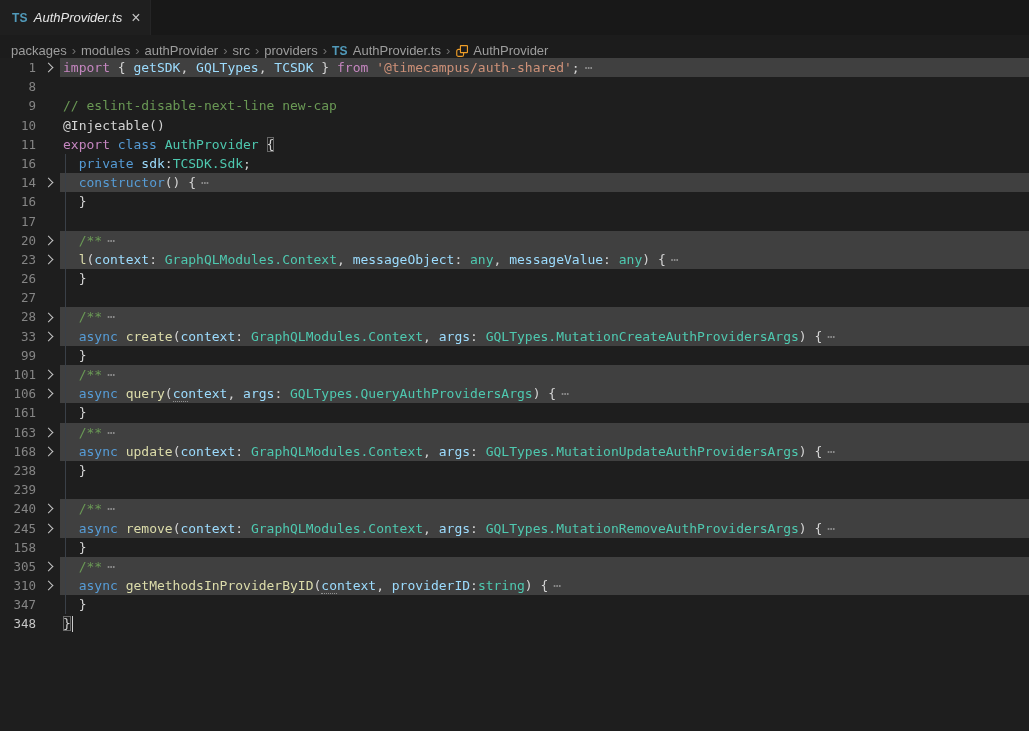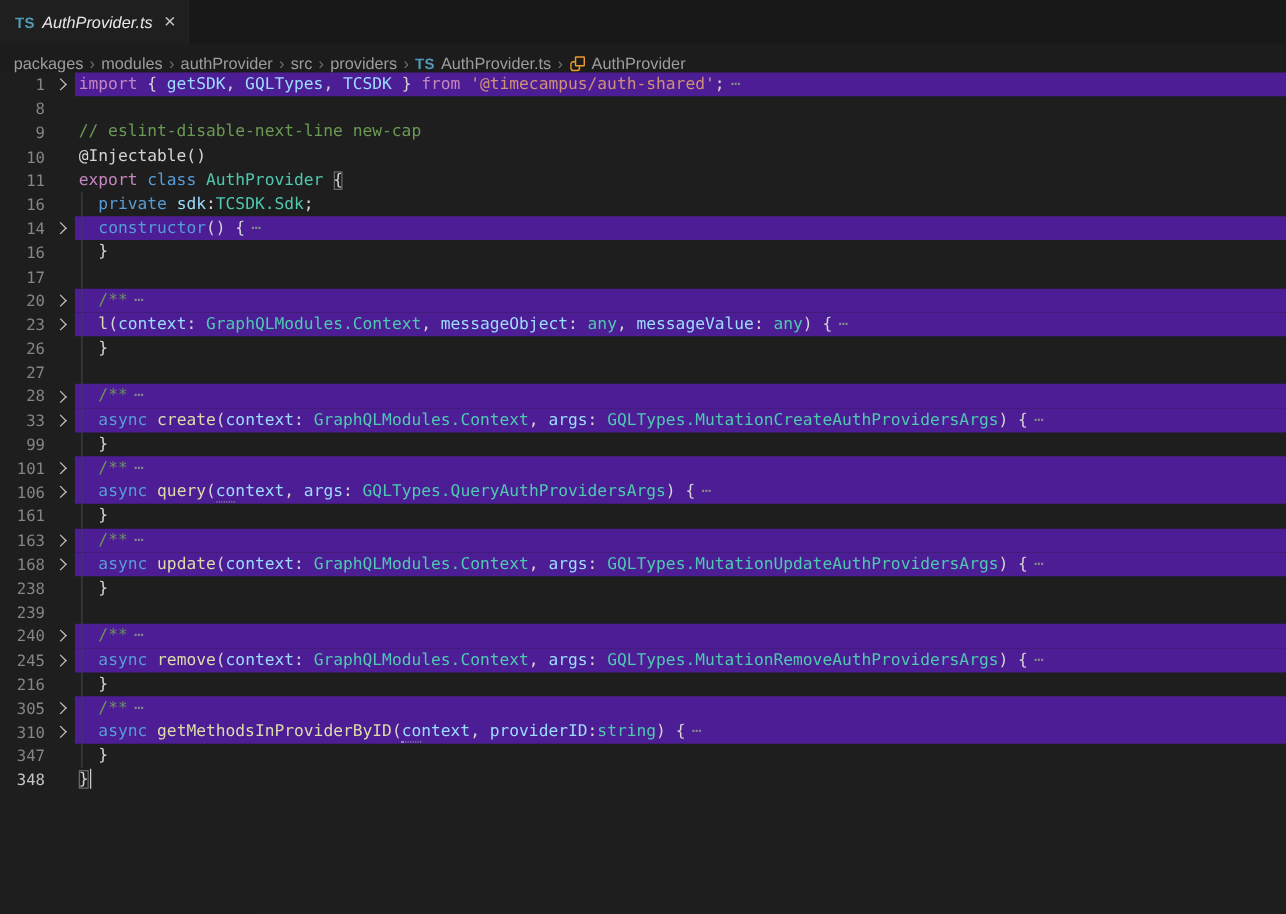--- a/index.html
+++ b/index.html
@@ -35,21 +35,21 @@
     position:relative;height:673px;background:#1e1e1e;
     font-family:"DejaVu Sans Mono","Liberation Mono",monospace;font-size:13px;
   }
   .row{display:flex;height:19.2px;line-height:19.2px;}
   .gutter{width:60px;flex:none;display:flex;}
   .num{width:36px;flex:none;text-align:right;color:#858585;font-size:12.5px;}
   .num.active{color:#c6c6c6;}
   .chev{width:24px;flex:none;display:flex;align-items:center;justify-content:center;cursor:pointer;}
   .chev-glyph{width:6px;height:6px;border-top:1.4px solid #c5c5c5;border-right:1.4px solid #c5c5c5;transform:rotate(45deg);}
   .code{flex:1;position:relative;padding-left:3px;white-space:pre;color:#d4d4d4;cursor:text;}
-  .row.folded .code{background:#4c1d95;}
+  .row.folded .code{background:#404040;}
   .guide{position:absolute;left:5px;top:0;bottom:0;width:1px;background:#3a4048;}
   .ind{display:inline-block;}
   
   .tk-k1{color:#c586c0;}               
   .tk-k2{color:#569cd6;}               
   .tk-v{color:#9cdcfe;}                
   .tk-t{color:#4ec9b0;}                
   .tk-f{color:#dcdcaa;}                
   .tk-s{color:#ce9178;}                
   .tk-c{color:#6a9955;}                
@@ -287,21 +287,21 @@
         <div class="gutter">
           <span class="num">245</span>
           <span class="chev">
             <span class="chev-glyph"></span>
           </span>
         </div>
         <div class="code"><span class="guide"></span><span class="ind" style="width: 15.7px;"></span><span class="tk-k2">async</span><span class="tk-p"> </span><span class="tk-f">remove</span><span class="tk-p">(</span><span class="tk-v">context</span><span class="tk-p">: </span><span class="tk-t">GraphQLModules.Context</span><span class="tk-p">, </span><span class="tk-v">args</span><span class="tk-p">: </span><span class="tk-t">GQLTypes.MutationRemoveAuthProvidersArgs</span><span class="tk-p">) {</span><span class="fold-ellipsis">⋯</span></div>
       </div>
       <div class="row">
         <div class="gutter">
-          <span class="num">216</span>
+          <span class="num">158</span>
           <span class="chev"></span>
         </div>
         <div class="code"><span class="guide"></span><span class="ind" style="width: 15.7px;"></span><span class="tk-p">}</span></div>
       </div>
       <div class="row folded">
         <div class="gutter">
           <span class="num">305</span>
           <span class="chev">
             <span class="chev-glyph"></span>
           </span>

